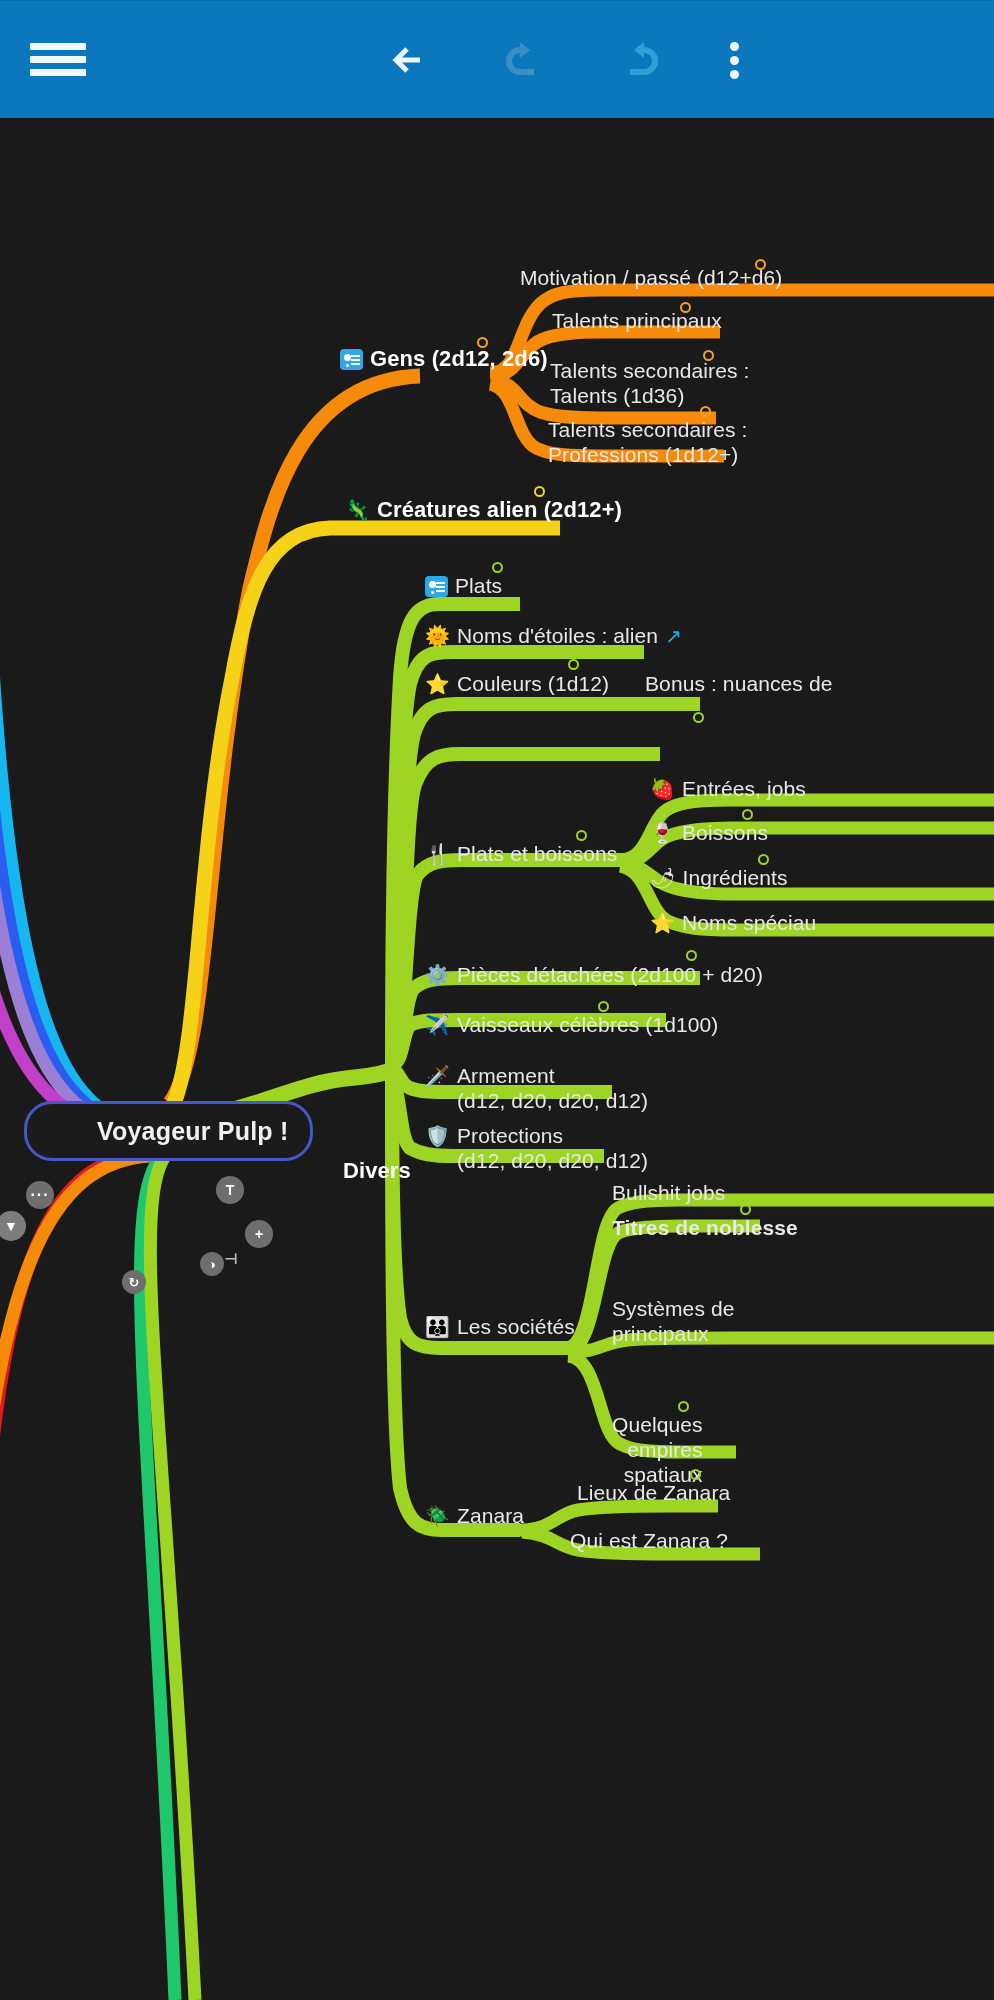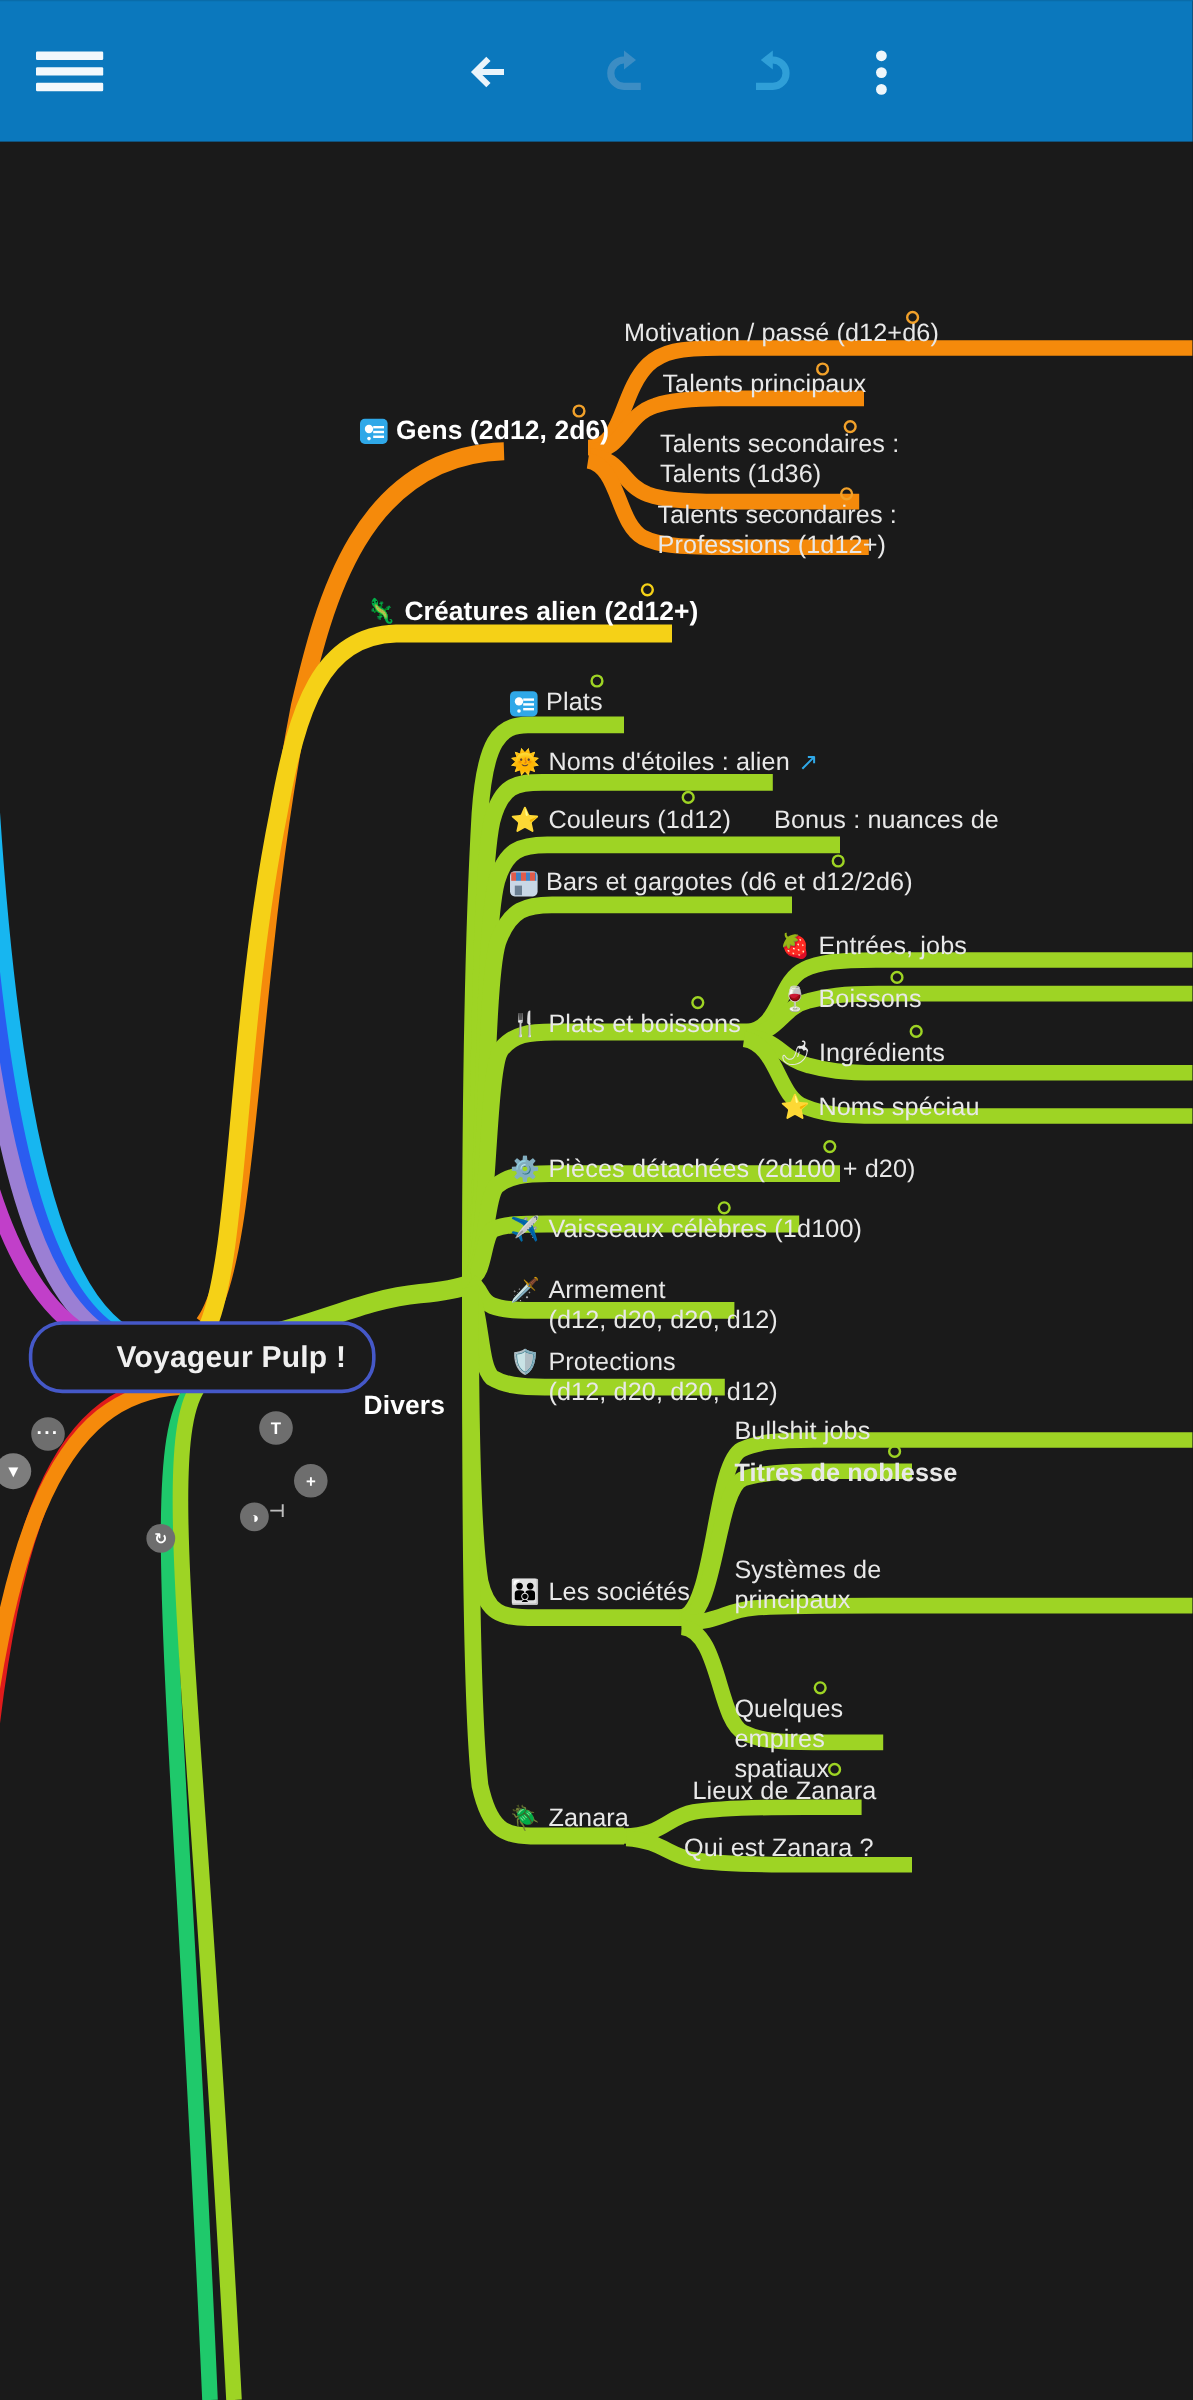--- a/index.html
+++ b/index.html
@@ -25,21 +25,21 @@
 
   
   #canvas{position:absolute;left:0;top:118px;width:994px;height:1882px;overflow:hidden;}
   #links{position:absolute;left:0;top:0;width:994px;height:1882px;}
 
   
   .node{position:absolute;display:flex;align-items:flex-start;gap:7px;white-space:pre;
         color:#e8e8e8;font-size:21px;line-height:25px;letter-spacing:.1px;cursor:pointer;}
   .node .emo{font-size:20px;line-height:25px;flex:0 0 auto;margin-top:1px;}
   .node .txt{display:block;}
-  .node.mid{font-size:22px;line-height:26px;font-weight:bold;color:#fff;}
+  .node.mid{font-size:22px;line-height:26px;font-weight:bold;color:#fff;margin-left:40px;}
 
   
   .ic{flex:0 0 auto;width:23px;height:21px;margin-top:3px;border-radius:4px;
       display:inline-block;position:relative;}
   .ic-card{background:#2fa8e8;}
   .ic-card:before{content:"";position:absolute;left:4px;top:5px;width:7px;height:7px;
       border-radius:50%;background:#fff;box-shadow:0 8px 0 -2px #fff;}
   .ic-card:after{content:"";position:absolute;right:3px;top:6px;width:9px;height:2px;background:#fff;
       box-shadow:0 4px 0 #fff,0 8px 0 #fff;}
   .ic-shop{background:#c9d7e6;}
@@ -220,24 +220,20 @@
     <div class="node" style="left:425px;top:553px;">
       <span class="emo">⭐</span>
       <span class="txt">Couleurs (1d12)</span>
     </div>
     <div class="dot g" style="left:568px;top:541px;"></div>
 
     <div class="node" style="left:645px;top:553px;">
       <span class="txt">Bonus : nuances de</span>
     </div>
 
-    <div class="node" style="left:425px;top:605px;">
-      <span class="ic ic-shop"></span>
-      <span class="txt">Bars et gargotes (d6 et d12/2d6)</span>
-    </div>
     <div class="dot g" style="left:693px;top:594px;"></div>
 
     <div class="node" style="left:425px;top:723px;">
       <span class="emo">🍴</span>
       <span class="txt">Plats et boissons</span>
     </div>
     <div class="dot g" style="left:576px;top:712px;"></div>
 
     <div class="node" style="left:650px;top:658px;">
       <span class="emo">🍓</span>
@@ -297,21 +293,21 @@
     <div class="node" style="left:612px;top:1097px;font-weight:bold;">
       <span class="txt">Titres de noblesse</span>
     </div>
     <div class="dot g" style="left:740px;top:1086px;"></div>
 
     <div class="node" style="left:612px;top:1178px;">
       <span class="txt">Systèmes de
 principaux</span>
     </div>
 
-    <div class="node" style="left:612px;top:1294px;">
+    <div class="node" style="left:612px;top:1294px;text-align:right;">
       <span class="txt">Quelques
 empires
 spatiaux</span>
     </div>
     <div class="dot g" style="left:678px;top:1283px;"></div>
 
     <div class="node" style="left:425px;top:1385px;">
       <span class="emo">🪲</span>
       <span class="txt">Zanara</span>
     </div>

